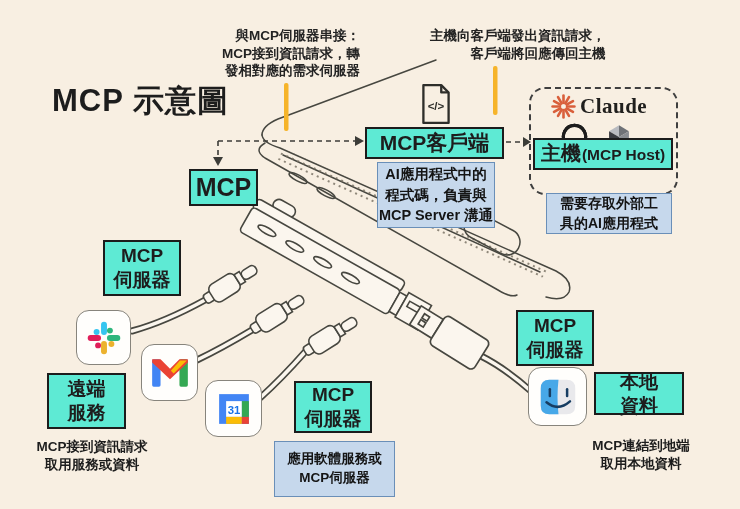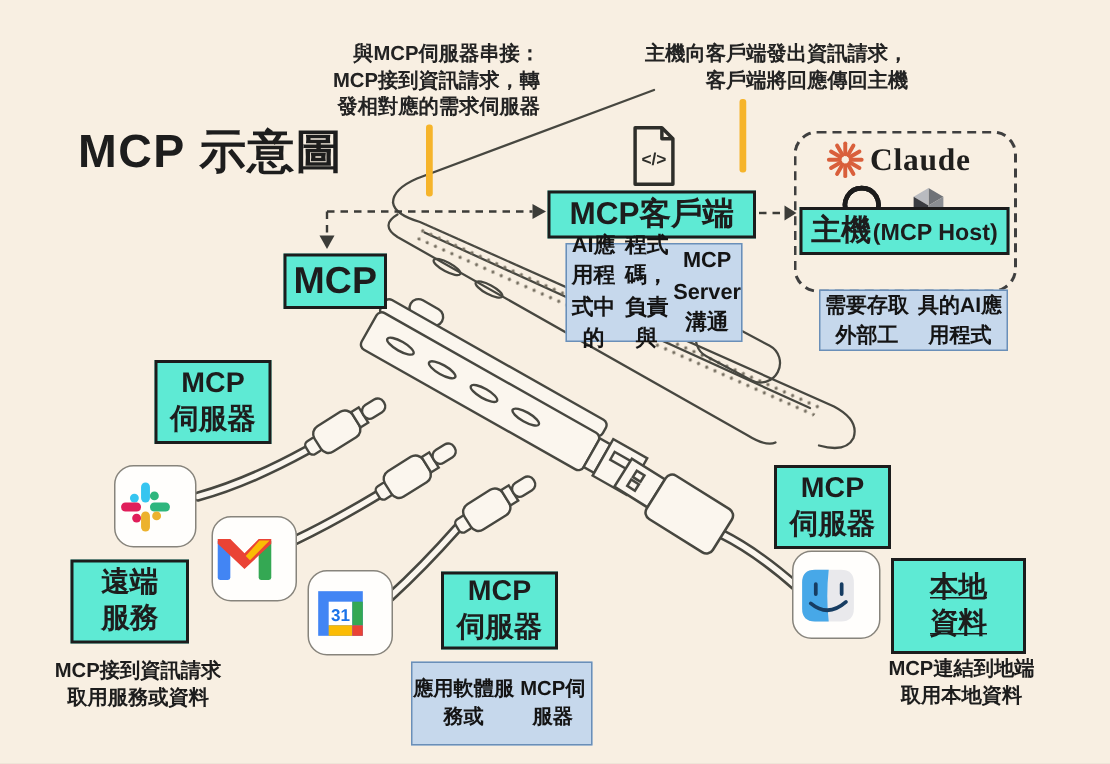--- a/index.html
+++ b/index.html
@@ -6,26 +6,26 @@
   .stage{position:relative;width:740px;height:509px;background:#f8efe2;overflow:hidden;
          font-family:"Liberation Sans","DejaVu Sans",sans-serif;color:#1d1d1d;}
   .abs{position:absolute;}
   svg{display:block;}
   .lineart{position:absolute;left:0;top:0;z-index:1;}
   .page-title{left:52px;top:80px;font-size:31px;font-weight:bold;letter-spacing:1px;z-index:3;}
   .ann{font-size:13.5px;font-weight:bold;line-height:1.3;z-index:3;color:#232323;text-align:right;}
   .node{background:#5eead4;border:2px solid #1c1c1c;display:flex;flex-direction:column;
         align-items:center;justify-content:center;text-align:center;font-weight:bold;z-index:3;box-sizing:border-box;}
   .node .l{line-height:1.25;}
-  .note{background:#c6d8ec;border:1.5px solid #6a8fb8;display:flex;flex-direction:row;
+  .note{background:#c6d8ec;border:1.5px solid #6a8fb8;display:flex;flex-direction:column;
         align-items:center;justify-content:center;text-align:center;font-weight:bold;
         font-size:14px;line-height:1.42;z-index:4;box-sizing:border-box;color:#141414;}
   .cap{font-size:13.5px;font-weight:bold;text-align:center;line-height:1.3;z-index:3;}
   .tile{background:#fffefc;border:1.6px solid #87847c;border-radius:13px;display:flex;
-        align-items:center;justify-content:flex-start;z-index:3;box-sizing:border-box;}
+        align-items:center;justify-content:center;z-index:3;box-sizing:border-box;}
   .hostbox{flex-direction:row;align-items:baseline;gap:1px;}
   .host-dash{border:2px dashed #3f3f3f;border-radius:16px;background:transparent;z-index:2;}
   .claude-row{display:flex;align-items:center;gap:4px;z-index:3;}
   .claude-word{font-family:"Liberation Serif","DejaVu Serif",serif;font-weight:bold;
                font-size:21px;color:#201f1d;letter-spacing:0.5px;}
   .logo-row{display:flex;align-items:center;gap:16px;z-index:3;}
 </style>
 </head>
 <body>
 
@@ -209,21 +209,21 @@
   <div class="abs node" style="left:516px;top:310px;width:78px;height:56px;font-size:19px;">
     <span class="l">MCP</span>
     <span class="l">伺服器</span>
   </div>
 
   <div class="abs node" style="left:47px;top:373px;width:79px;height:56px;font-size:19px;">
     <span class="l">遠端</span>
     <span class="l">服務</span>
   </div>
 
-  <div class="abs node" style="left:594px;top:372px;width:90px;height:64px;font-size:19px;text-decoration:underline;">
+  <div class="abs node" style="left:594px;top:372px;width:90px;height:43px;font-size:19px;">
     <span class="l">本地</span>
     <span class="l">資料</span>
   </div>
 
   <div class="abs cap" style="left:22px;top:438px;width:140px;">
     <div>MCP接到資訊請求</div>
     <div>取用服務或資料</div>
   </div>
 
   <div class="abs cap" style="left:578px;top:437px;width:126px;">

